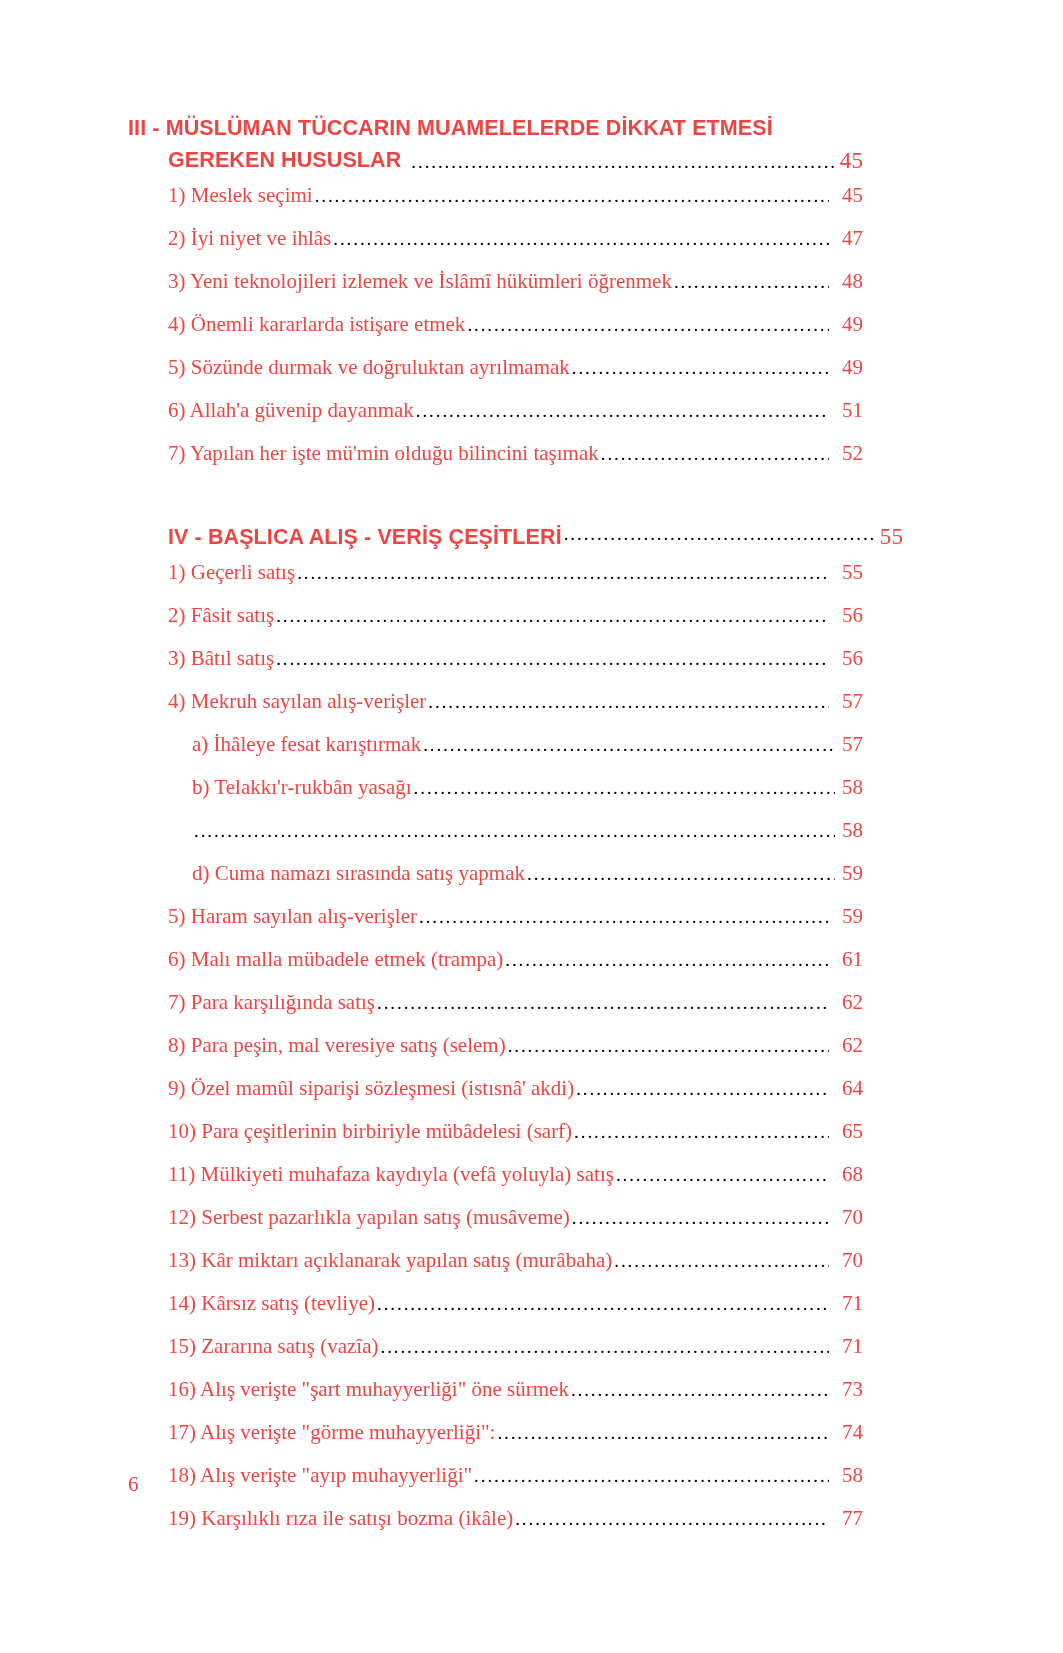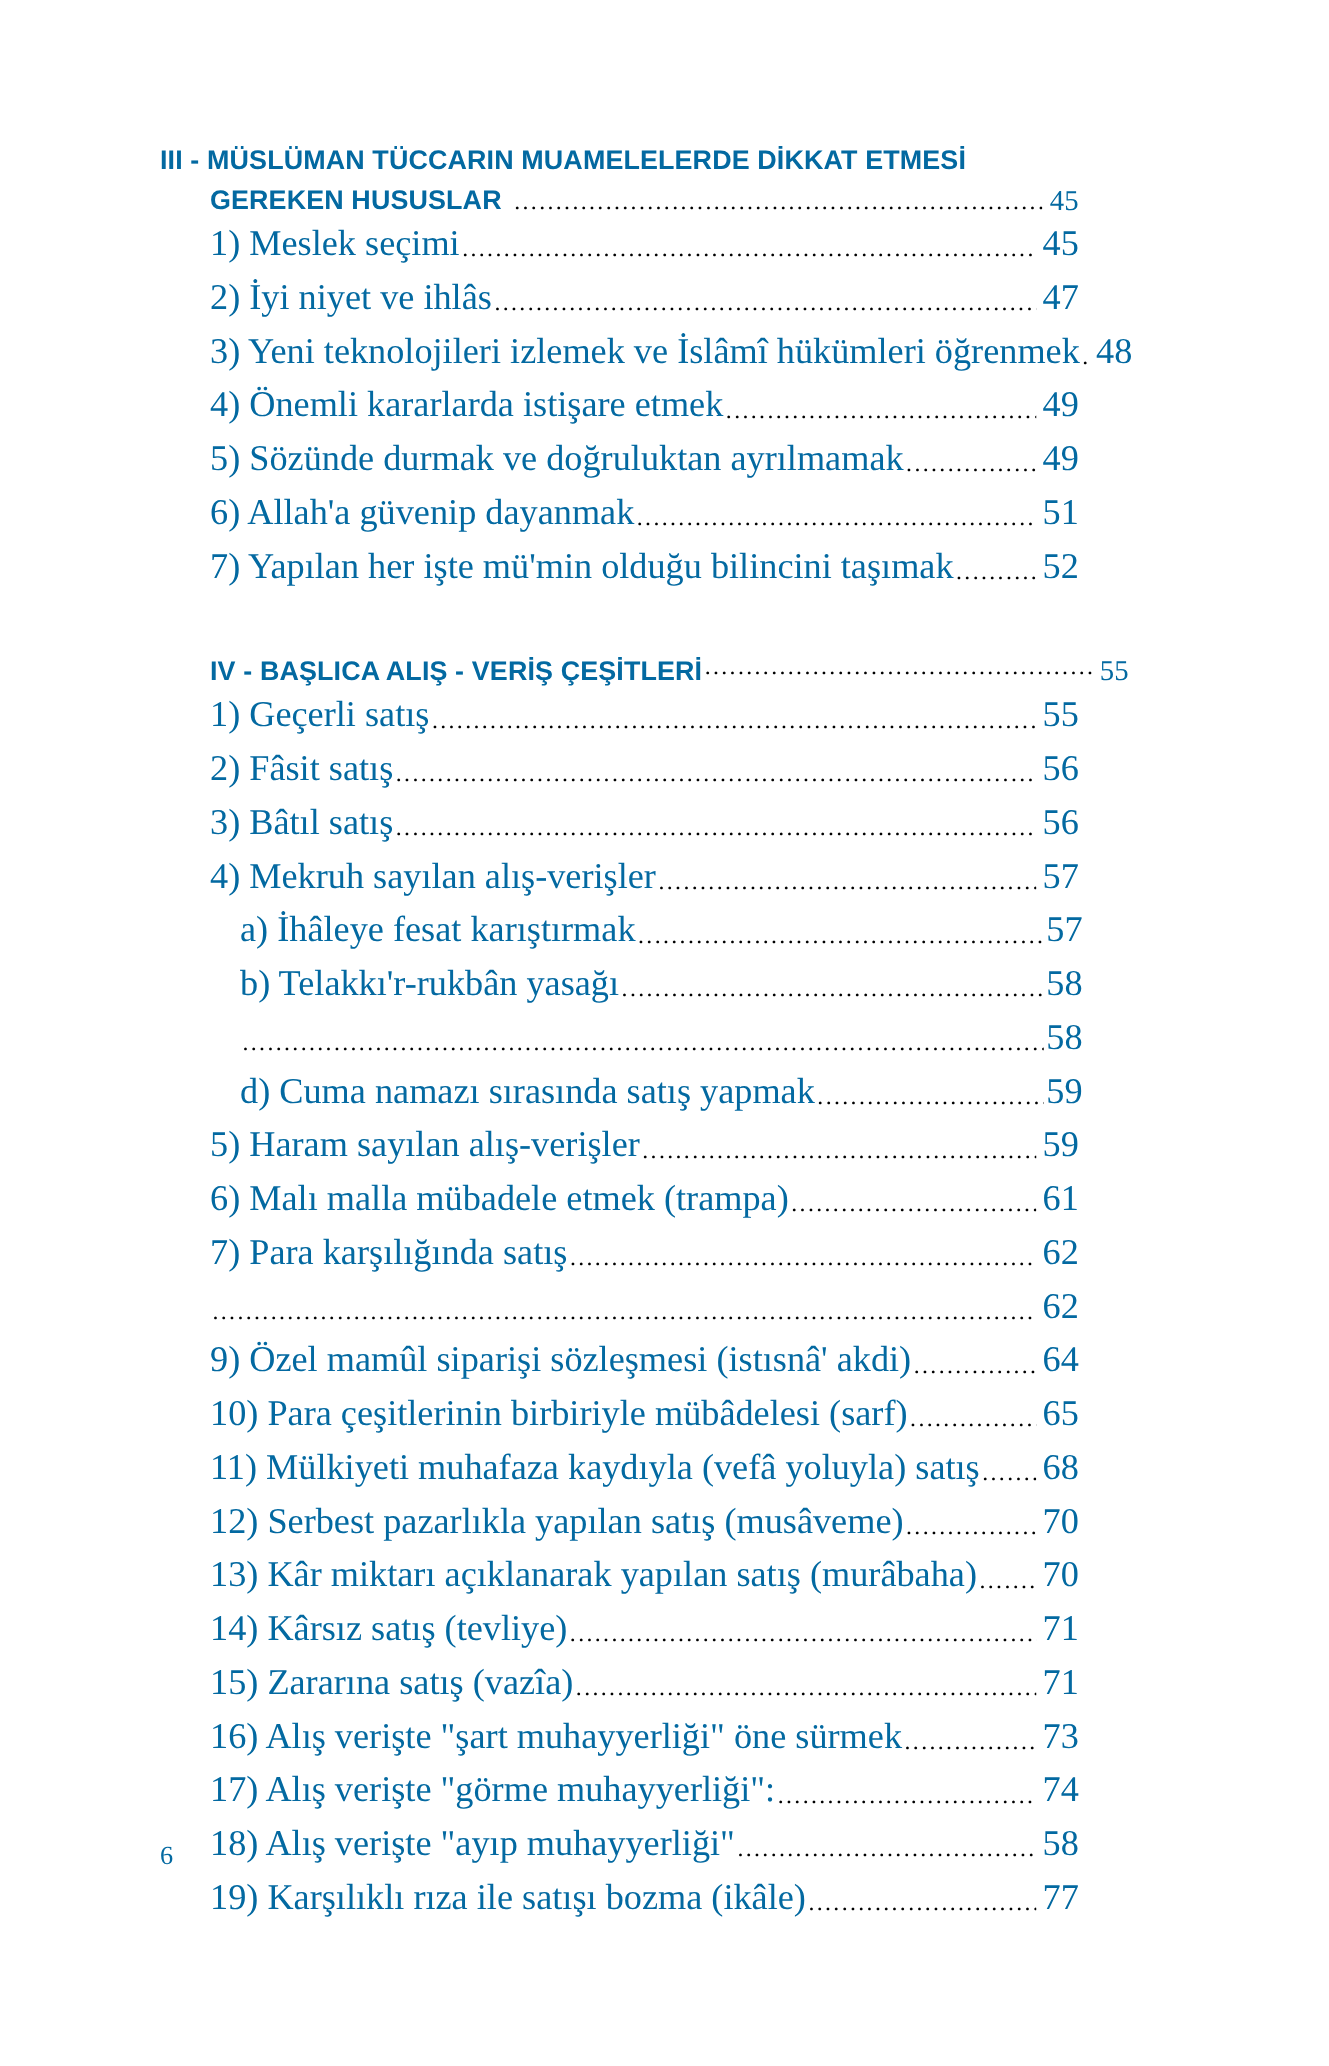--- a/index.html
+++ b/index.html
@@ -7,21 +7,21 @@
     padding: 0;
     background: #ffffff;
   }
   .page {
     position: relative;
     width: 1063px;
     height: 1653px;
     background: #ffffff;
     box-sizing: border-box;
     font-family: "Liberation Serif", "DejaVu Serif", serif;
-    color: #0369a1;
+    color: #ef4444;
     overflow: hidden;
   }
   .toc {
     position: absolute;
     left: 128px;
     top: 118px;
     width: 735px;
   }
 
   
@@ -138,21 +138,21 @@
   }
   .heading.single .pageno {
     flex: 0 0 auto;
     font-family: "Liberation Serif", "DejaVu Serif", serif;
     font-weight: normal;
     font-size: 23px;
   }
 
   
   .entry {
-    font-size: 29px;
+    font-size: 21px;
     line-height: 1.0;
     height: 43px;
     align-items: center;
   }
   .entry .label { line-height: 1.0; }
   .entry.level1 { padding-left: 40px; }
   .entry.level2 { padding-left: 64px; }
   .entry.level1 .pageno { width: 32px; }
   .entry.level2 .pageno { width: 26px; }
 
@@ -271,20 +271,21 @@
           <span class="label">6) Malı malla mübadele etmek (trampa)</span>
           <span class="leader"></span>
           <span class="pageno">61</span>
         </div>
         <div class="row entry level1">
           <span class="label">7) Para karşılığında satış</span>
           <span class="leader"></span>
           <span class="pageno">62</span>
         </div>
         <div class="row entry level1">
+          <span class="label">8) Para peşin, mal veresiye satış (selem)</span>
           <span class="leader"></span>
           <span class="pageno">62</span>
         </div>
         <div class="row entry level1">
           <span class="label">9) Özel mamûl siparişi sözleşmesi (istısnâ' akdi)</span>
           <span class="leader"></span>
           <span class="pageno">64</span>
         </div>
         <div class="row entry level1">
           <span class="label">10) Para çeşitlerinin birbiriyle mübâdelesi (sarf)</span>

